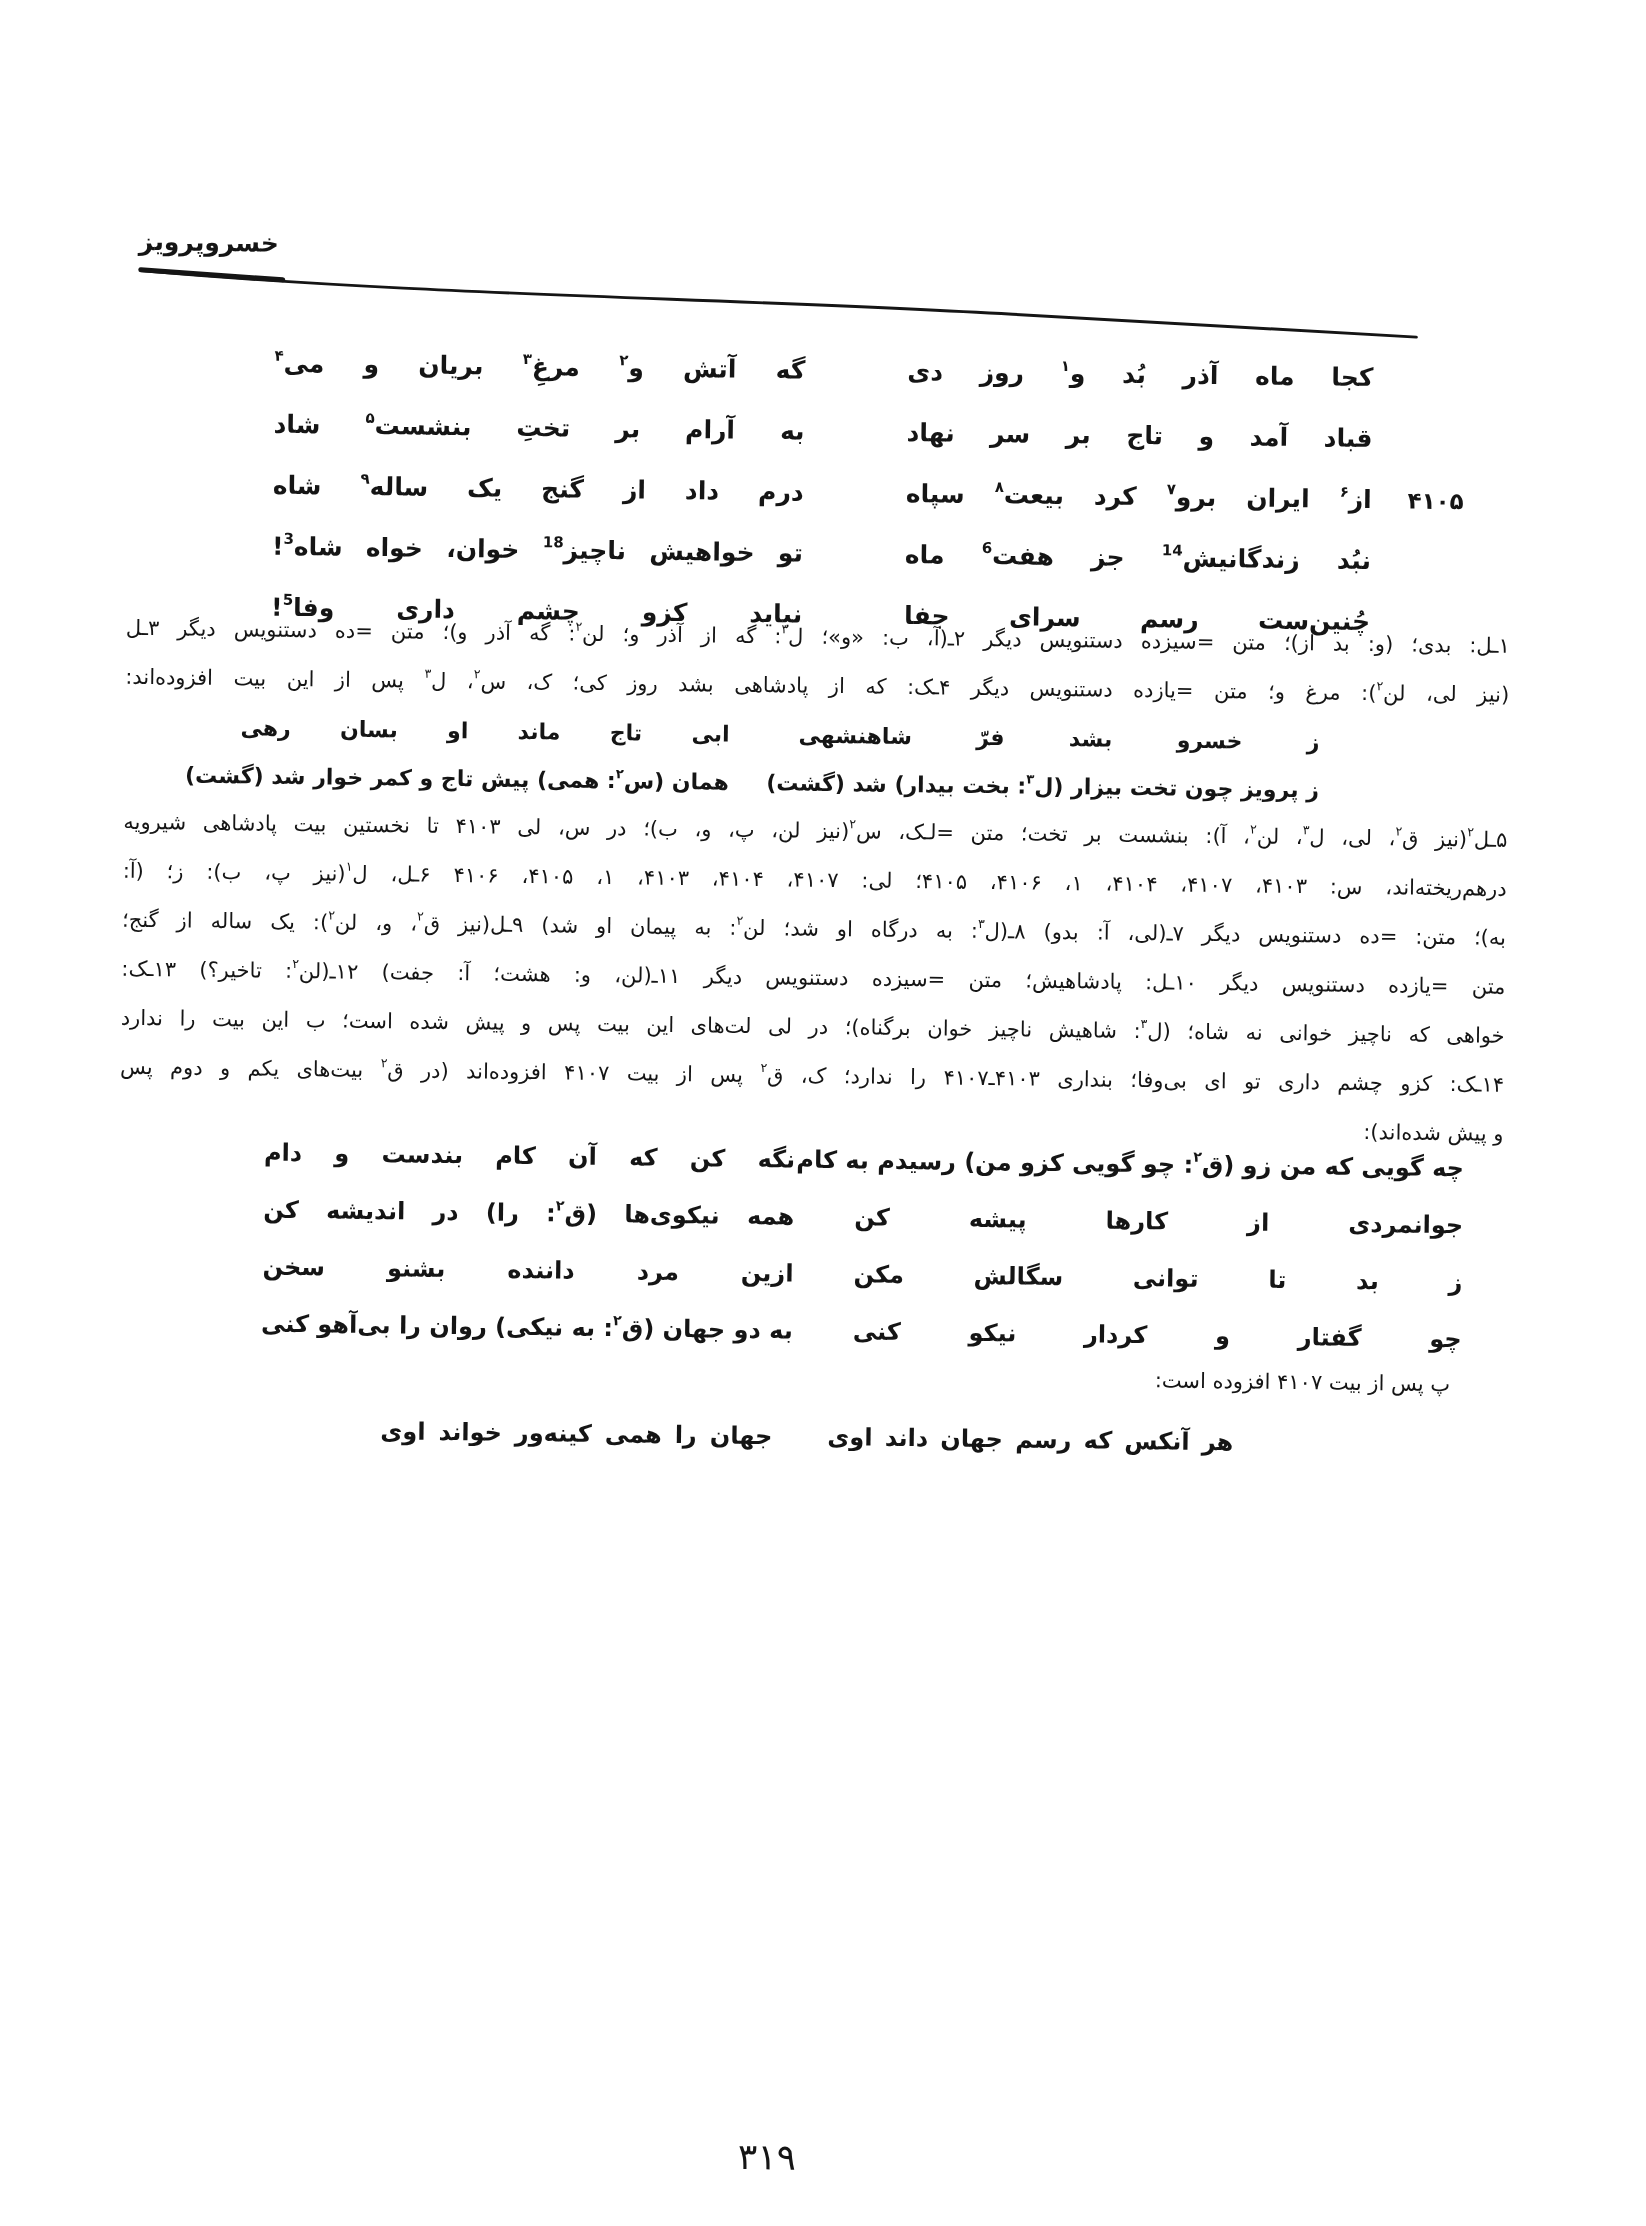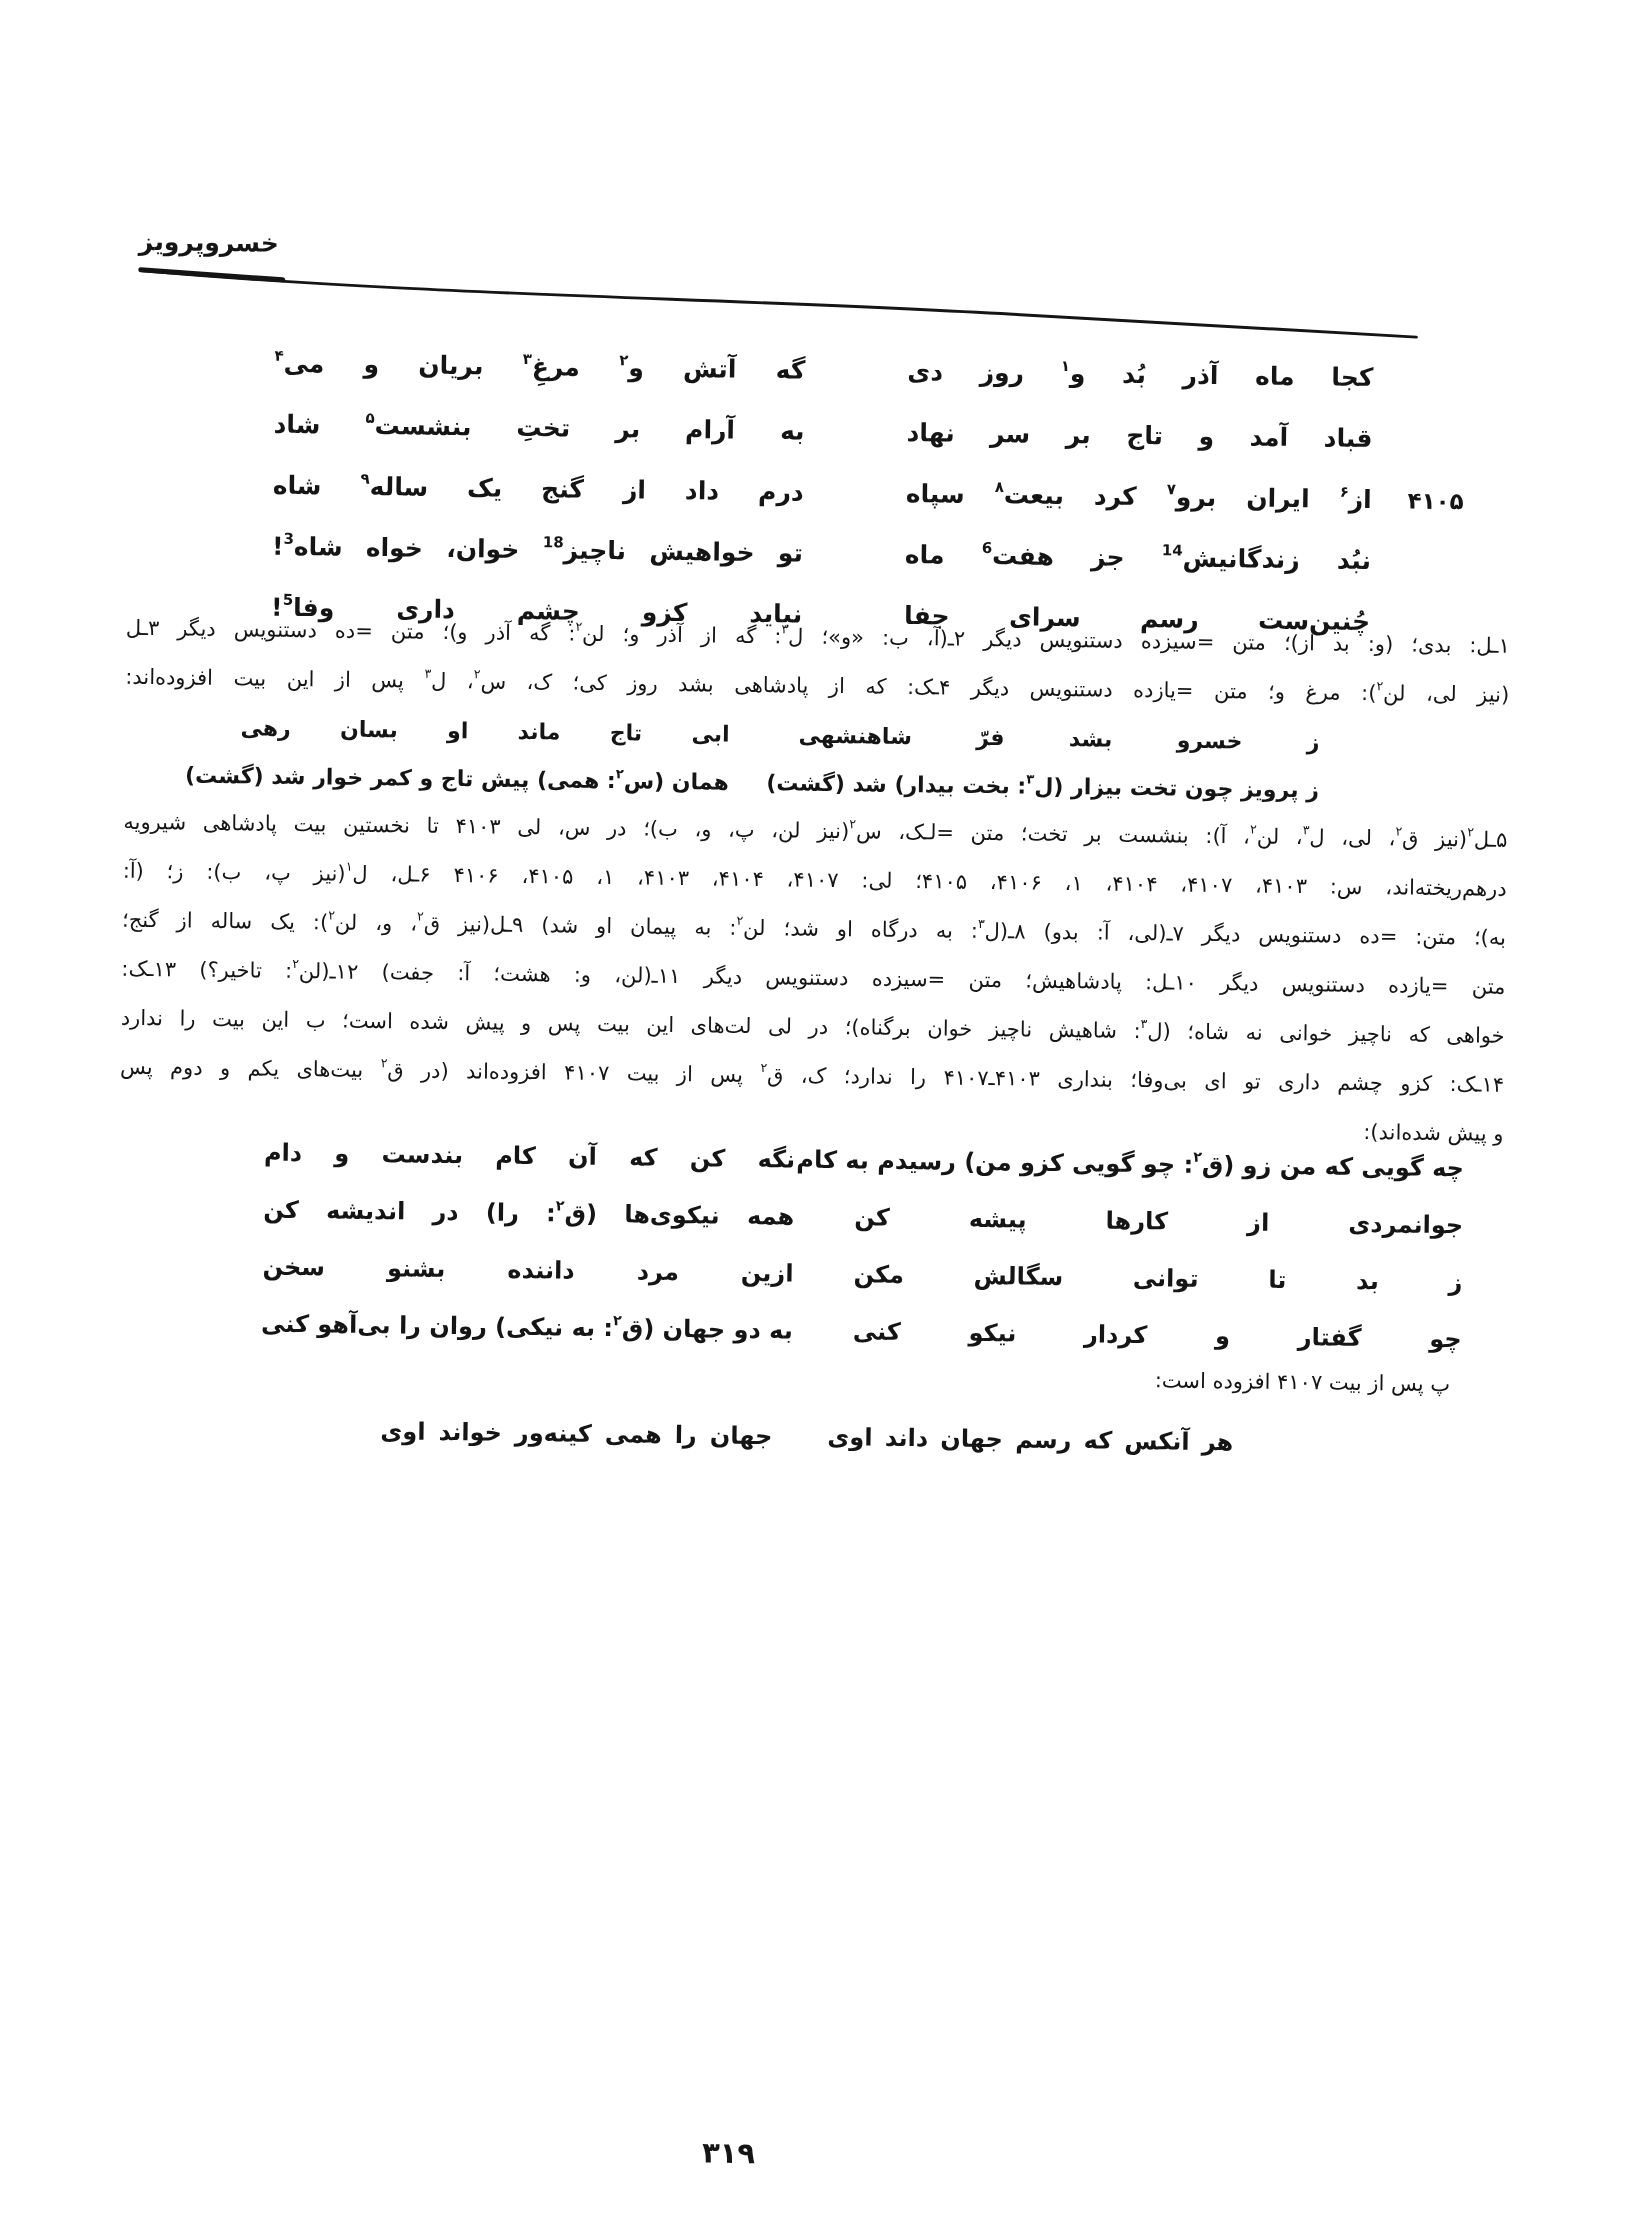--- a/index.html
+++ b/index.html
@@ -53,22 +53,22 @@
     position:absolute;top:1355px;right:181px;width:1329px;
     direction:rtl;text-align:right;font-size:21px;
   }
   .poem3{top:1401px;right:397px;width:854px;}
   .poem3 .vrow{height:55px;}
   .poem3 .hemi{line-height:54px;font-size:24px;}
   .poem3 .hemi.r{width:406px;}
   .poem3 .sp{width:55px;}
   .poem3 .hemi.l{width:392px;}
   .page-number{
-    position:absolute;left:728px;top:2128px;
-    font-size:29px;font-weight:bold;letter-spacing:1.8px;
+    position:absolute;left:764px;top:2128px;
+    font-size:36px;font-weight:normal;letter-spacing:1.8px;
   }
 </style>
 </head>
 <body>
 
 <div class="page">
   <div class="tilt">
 
     <div class="running-head">خسروپرویز</div>
 

